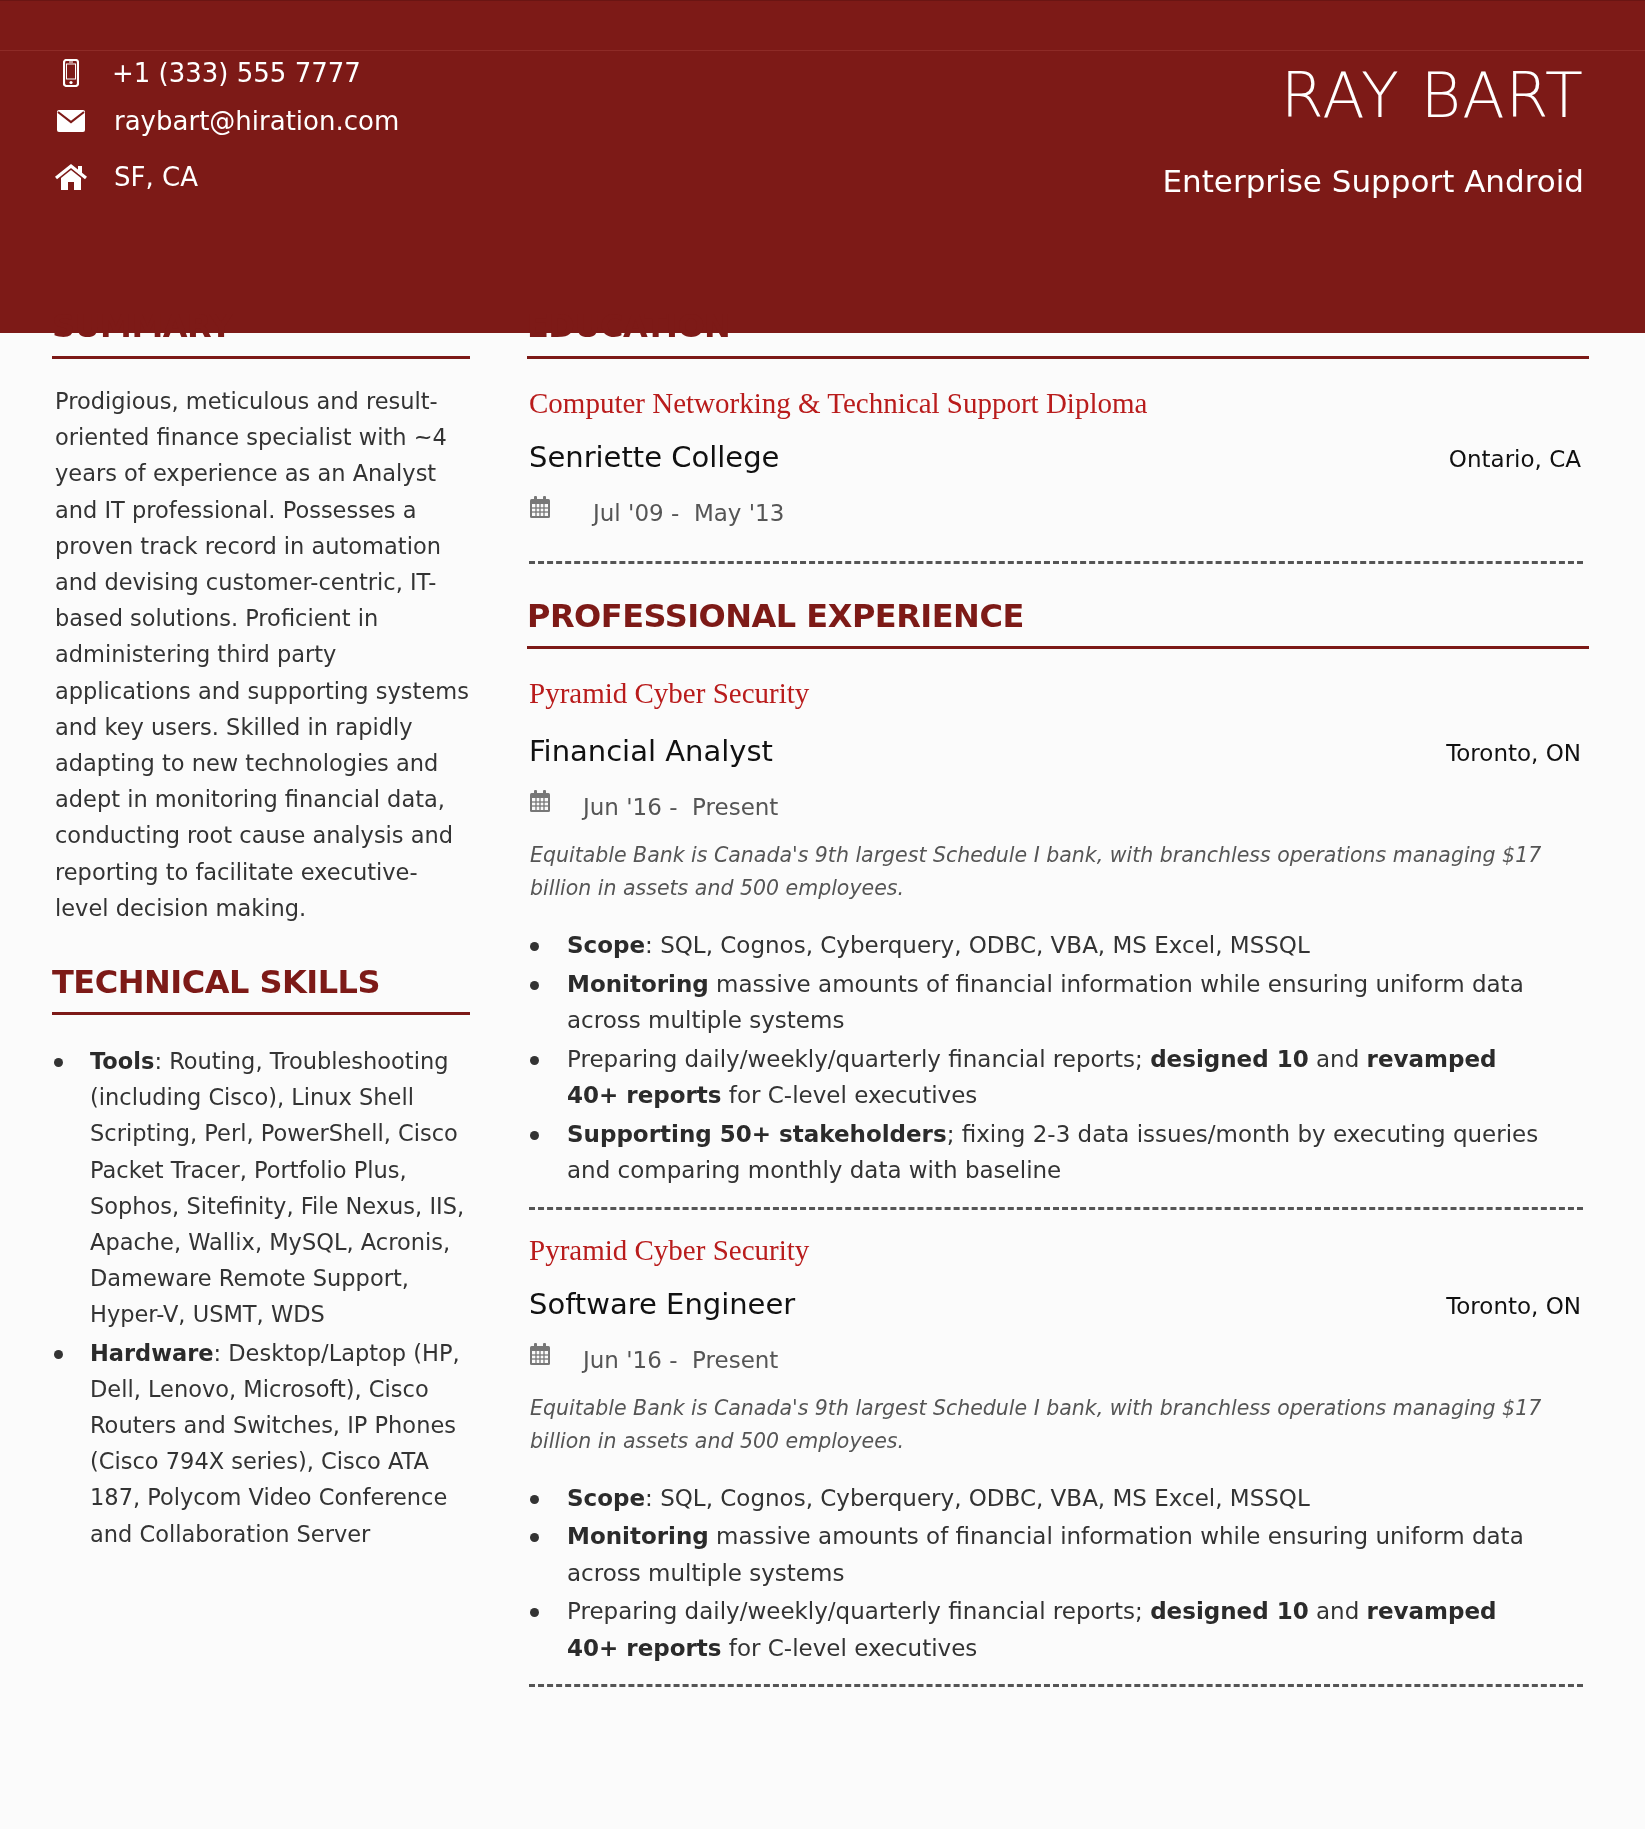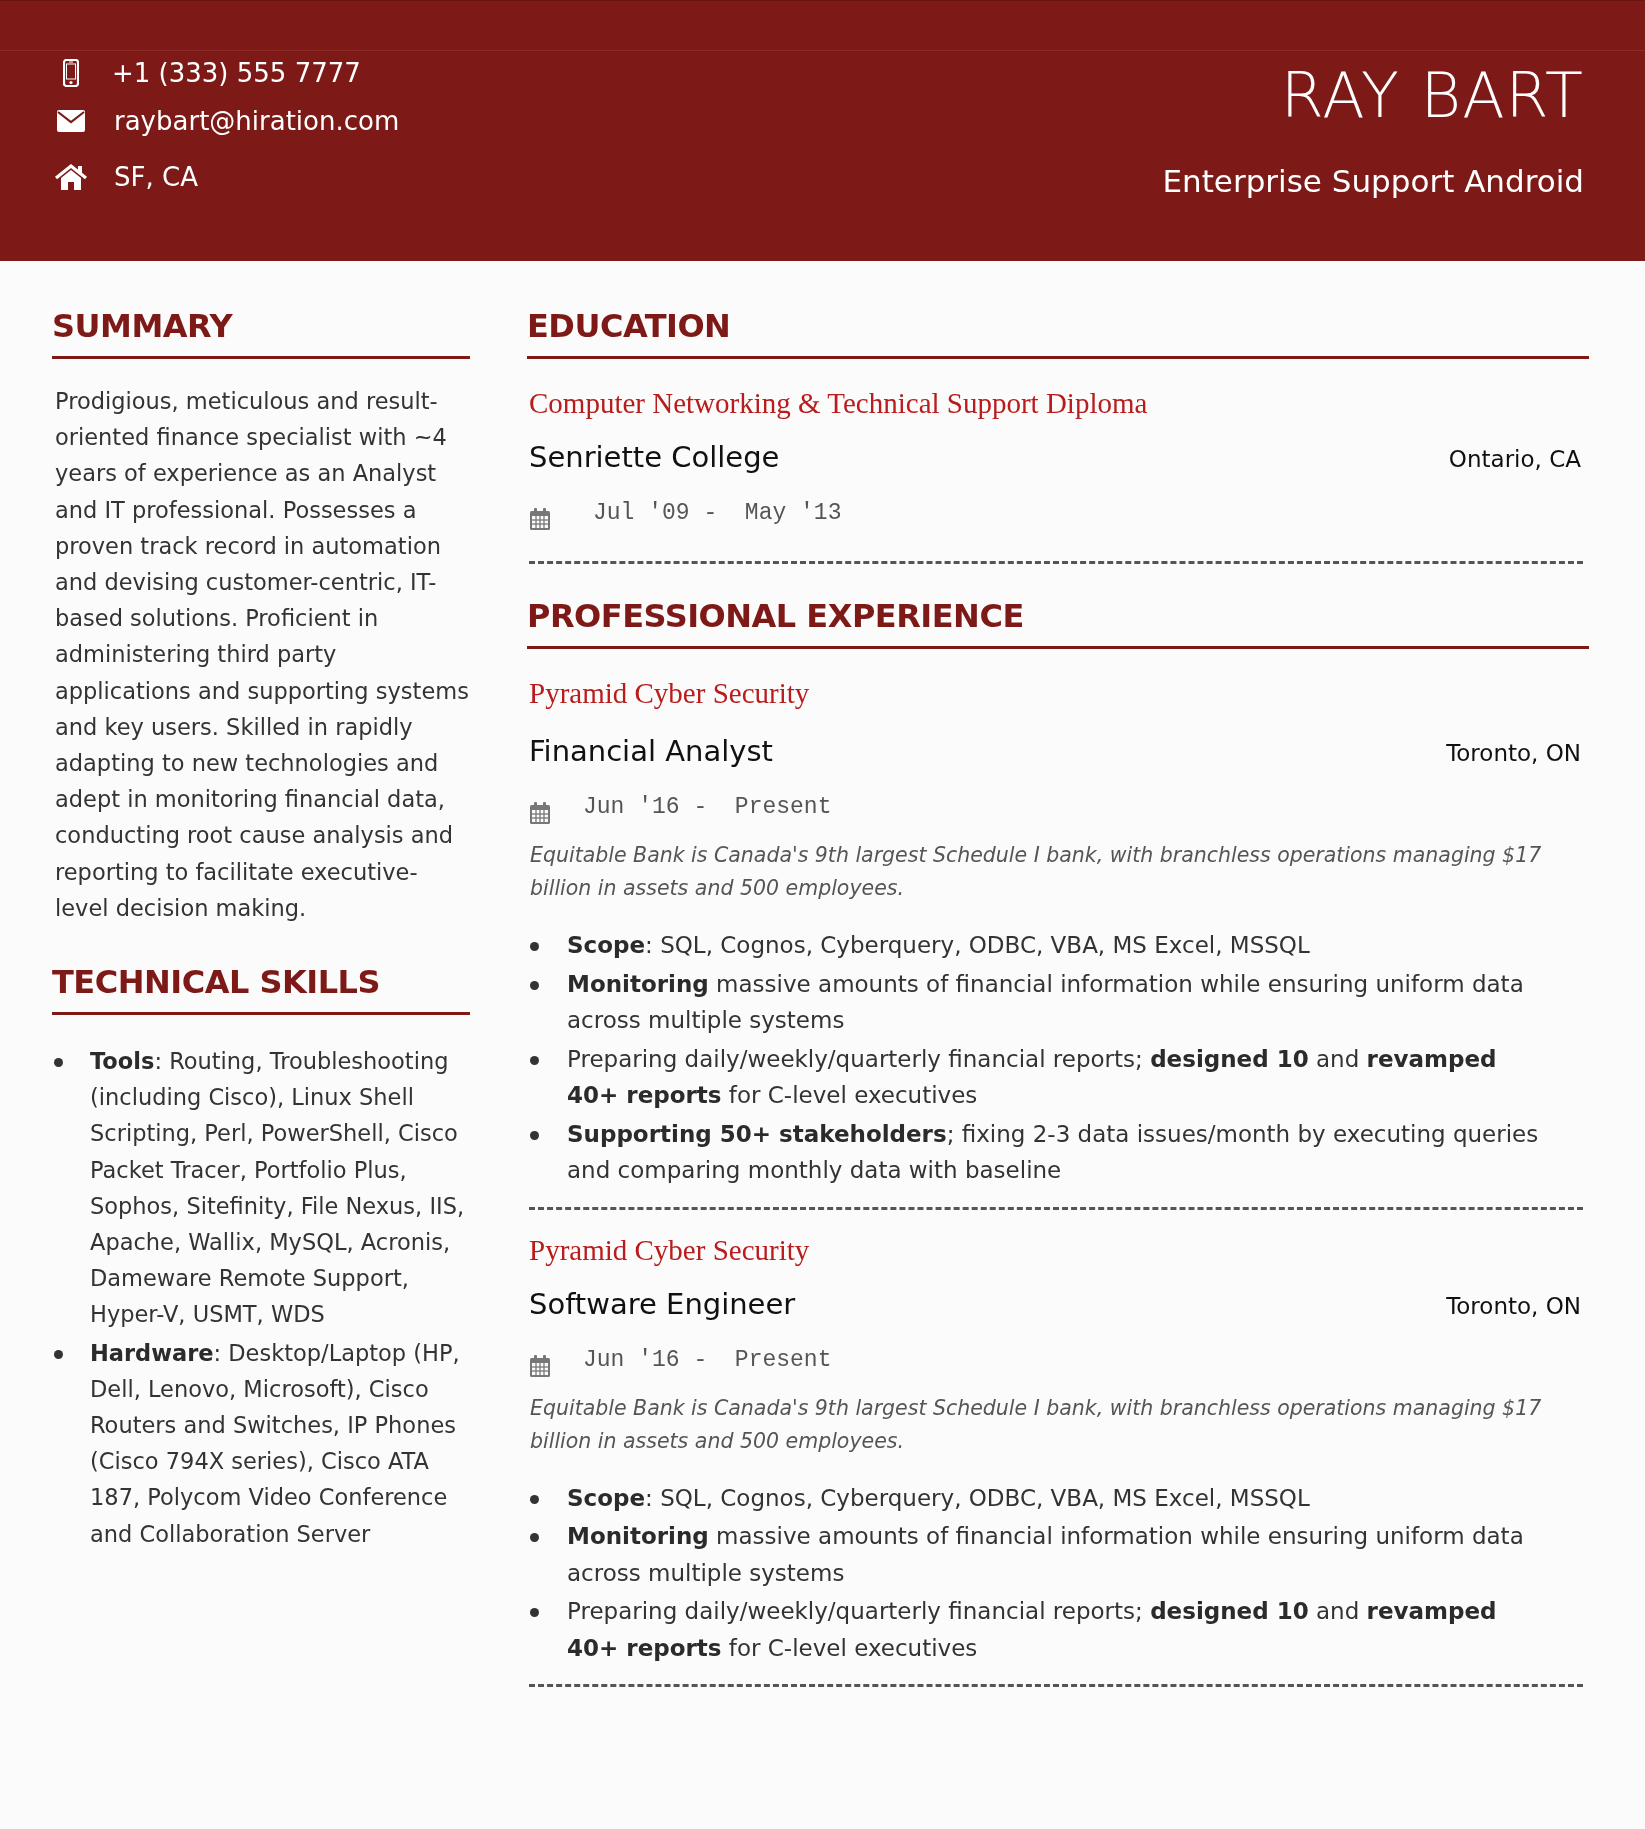--- a/index.html
+++ b/index.html
@@ -1,21 +1,21 @@
 <!DOCTYPE html>
 <html><head>
 <meta charset="utf-8">
 <style>
   * { box-sizing: border-box; margin: 0; padding: 0; }
   html, body { width: 1645px; height: 1829px; background: #fbfbfb; overflow: hidden; }
   body { font-family: "DejaVu Sans", "Liberation Sans", sans-serif; color: #333333; position: relative; }
 
   
   .header {
-    position: absolute; left: 0; top: 0; width: 1645px; height: 261px;
+    position: absolute; left: 0; top: 0; width: 1645px; height: 333px;
     background: #7d1a17;
     border-top: 1px solid #6a1513;
   }
   .header-topline { position: absolute; left: 0; top: 49px; width: 100%; height: 1px; background: #8e2b27; }
   .contact { position: absolute; left: 52px; top: 52px; }
   .contact-row { position: absolute; left: 0; display: flex; align-items: center; white-space: nowrap; color: #ffffff; font-size: 26px; }
   .contact-row .ic { width: 38px; height: 32px; display: flex; align-items: center; justify-content: center; margin-right: 22px; }
   .contact-row.r0 { top: 4px; }
   .contact-row.r1 { top: 52px; }
   .contact-row.r2 { top: 108px; }
@@ -36,21 +36,21 @@
   .skills { list-style: none; margin-top: 28px; }
   .skills li { position: relative; padding-left: 38px; font-size: 22.5px; line-height: 36.2px; color: #333333; margin-bottom: 2px; }
   .skills li::before { content: ""; position: absolute; left: 2px; top: 15px; width: 9px; height: 9px; border-radius: 50%; background: #333; }
   .skills b { font-weight: bold; color: #2b2b2b; }
 
   
   .entry-org { color: #b91c1c; font-size: 29px; line-height: 40px; margin-top: 24px; padding-left: 2px; white-space: nowrap; font-family: Liberation Serif, serif; }
   .entry-row { display: flex; justify-content: space-between; align-items: baseline; margin-top: 18px; padding-left: 2px; padding-right: 8px; }
   .entry-role { color: #111111; font-size: 29px; line-height: 40px; white-space: nowrap; }
   .entry-loc { color: #111111; font-size: 23px; white-space: nowrap; }
-  .entry-date { display: flex; align-items: flex-end; margin-top: 18px; padding-left: 2px; color: #555555; font-size: 23px; line-height: 36px; white-space: nowrap; font-family: Liberation Mono, monospace; }
+  .entry-date { display: flex; align-items: flex-start; margin-top: 18px; padding-left: 2px; color: #555555; font-size: 23px; line-height: 36px; white-space: nowrap; }
   .entry-date .cal { width: 22px; height: 24px; margin-right: 32px; }
   .entry-date.edu .cal { margin-right: 42px; }
   .entry-desc { margin-top: 14px; padding-left: 3px; font-style: italic; font-size: 20.5px; line-height: 33px; color: #555555; padding-right: 40px; }
   .bullets { list-style: none; margin-top: 22px; }
   .bullets li { position: relative; padding-left: 40px; font-size: 23px; line-height: 36.5px; color: #333333; padding-right: 40px; margin-bottom: 2px; }
   .bullets li::before { content: ""; position: absolute; left: 3px; top: 15px; width: 9px; height: 9px; border-radius: 50%; background: #333; }
   .bullets b { font-weight: bold; color: #2b2b2b; }
   .dash { height: 0; border-top: 3px dashed #555555; margin-top: 28px; margin-left: 2px; margin-right: 6px; }
 </style>
 </head>

